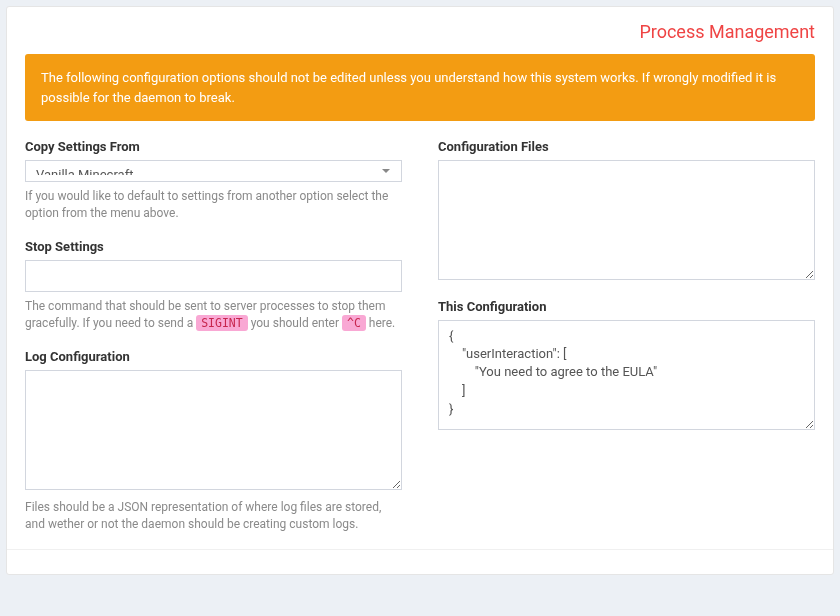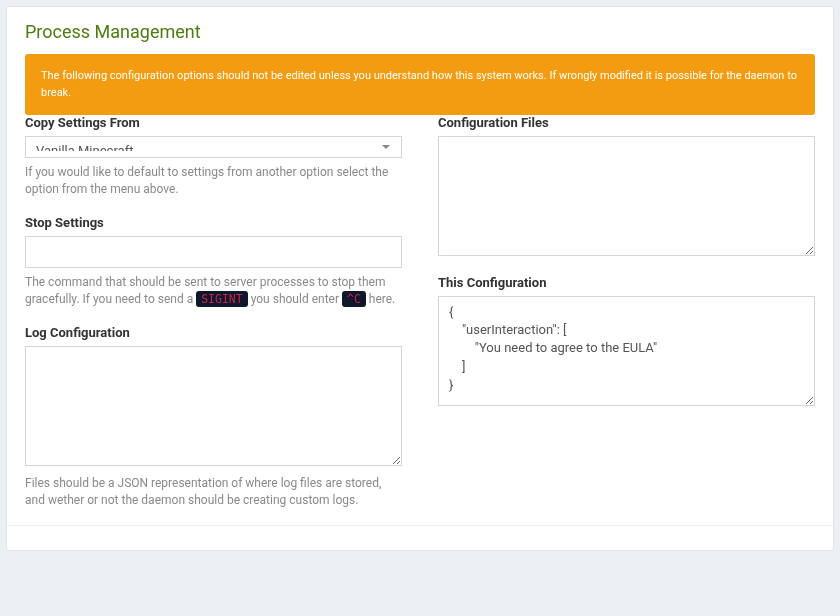--- a/index.html
+++ b/index.html
@@ -11,33 +11,35 @@
       color: #333;
     }
     .panel {
       background: #fff;
       border: 1px solid #e5e5e5;
       border-radius: 3px;
     }
     .panel-header {
       padding: 14px 18px 12px 18px;
       font-size: 18px;
-      color: #4d7c0f;
+      color: #ef4444;
       font-weight: 400;
       border-bottom: 0;
+      text-align: right;
     }
     .panel-body {
       padding: 0 18px 16px 18px;
     }
     .alert-warning {
       background: #f39c12;
       color: #fff;
       padding: 14px 16px;
       border-radius: 3px;
-      font-size: 11px;
+      margin-bottom: 18px;
+      font-size: 13px;
       line-height: 1.5;
     }
     .alert-warning p { margin: 0 0 8px 0; }
     .alert-warning p:last-child { margin-bottom: 0; }
     .row {
       display: flex;
       gap: 36px;
     }
     .col { flex: 1; min-width: 0; }
     .form-group { margin-bottom: 16px; }
@@ -86,21 +88,21 @@
     }
     .textarea-tall { height: 120px; }
     .textarea-short { height: 110px; }
     .help-block {
       font-size: 12px;
       color: #8a8a8a;
       margin-top: 6px;
       line-height: 1.45;
     }
     .help-block code {
-      background: #0f172a;
+      background: #f9a8d4;
       color: #c7254e;
       padding: 1px 5px;
       border-radius: 3px;
       font-family: Menlo, Monaco, Consolas, monospace;
       font-size: 11.5px;
     }
     .mono-text {
       font-family: inherit;
       white-space: pre;
     }

